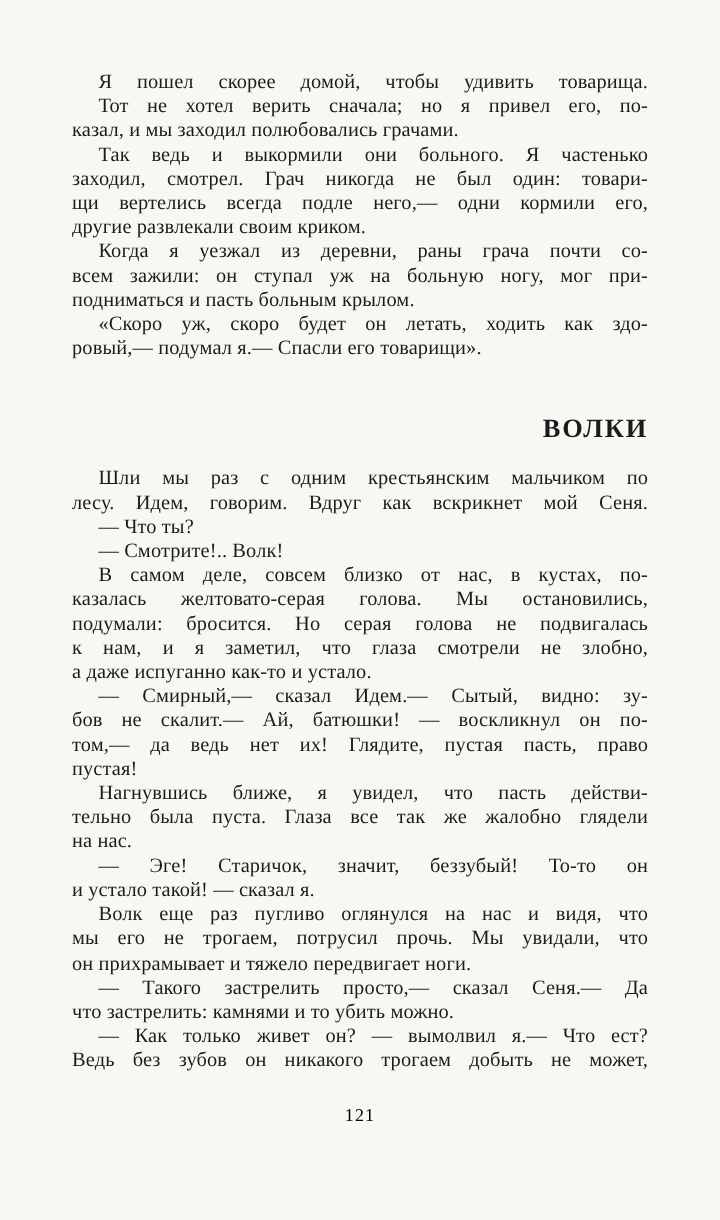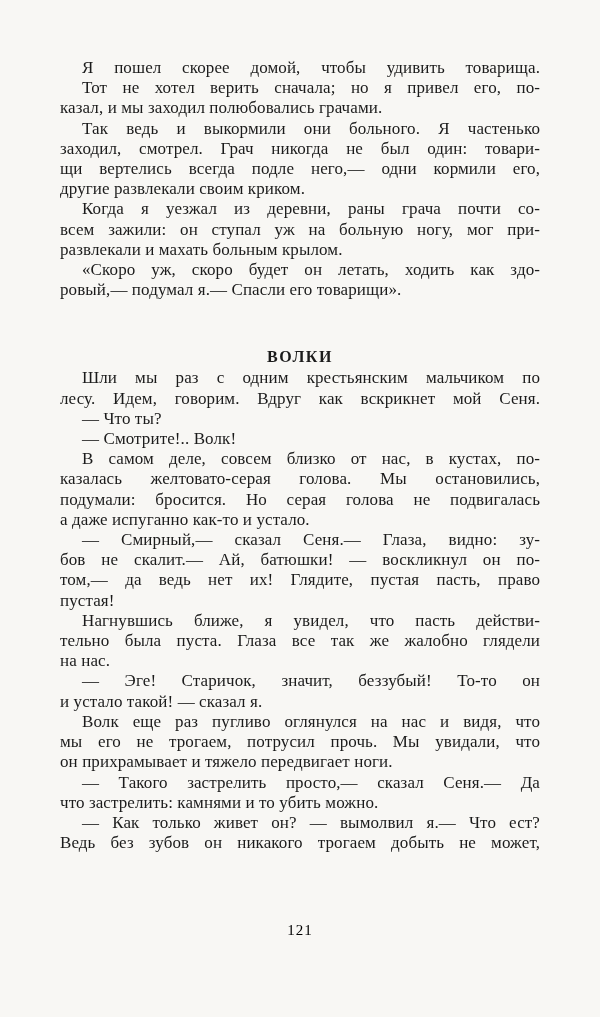--- a/index.html
+++ b/index.html
@@ -29,25 +29,26 @@
   .line {
     text-align: justify;
     text-align-last: justify;
     letter-spacing: 0.1px;
   }
   .line.first { text-indent: 22px; }
   .line.last {
     text-align-last: left;
   }
   .heading {
-    text-align: center;
+    text-align: right;
     font-weight: bold;
-    font-size: 16px;
+    font-size: 22px;
     letter-spacing: 1.5px;
     margin-top: 46px;
+    margin-bottom: 20px;
     line-height: 22px;
   }
   .page-number {
     position: absolute;
     top: 922px;
     left: 0;
     width: 100%;
     text-align: center;
     font-size: 15px;
     letter-spacing: 1px;
@@ -68,45 +69,46 @@
       </div>
       <div class="paragraph">
         <div class="line first">Так ведь и выкормили они больного. Я частенько</div>
         <div class="line">заходил, смотрел. Грач никогда не был один: товари-</div>
         <div class="line">щи вертелись всегда подле него,— одни кормили его,</div>
         <div class="line last">другие развлекали своим криком.</div>
       </div>
       <div class="paragraph">
         <div class="line first">Когда я уезжал из деревни, раны грача почти со-</div>
         <div class="line">всем зажили: он ступал уж на больную ногу, мог при-</div>
-        <div class="line last">развлекали и махать больным крылом.</div>
+        <div class="line last">подниматься и пасть больным крылом.</div>
       </div>
       <div class="paragraph">
         <div class="line first">«Скоро уж, скоро будет он летать, ходить как здо-</div>
         <div class="line last">ровый,— подумал я.— Спасли его товарищи».</div>
       </div>
       <div class="heading">ВОЛКИ</div>
       <div class="paragraph">
         <div class="line first">Шли мы раз с одним крестьянским мальчиком по</div>
         <div class="line">лесу. Идем, говорим. Вдруг как вскрикнет мой Сеня.</div>
       </div>
       <div class="paragraph">
         <div class="line first last">— Что ты?</div>
       </div>
       <div class="paragraph">
         <div class="line first last">— Смотрите!.. Волк!</div>
       </div>
       <div class="paragraph">
         <div class="line first">В самом деле, совсем близко от нас, в кустах, по-</div>
         <div class="line">казалась желтовато-серая голова. Мы остановились,</div>
         <div class="line">подумали: бросится. Но серая голова не подвигалась</div>
+        <div class="line">к нам, и я заметил, что глаза смотрели не злобно,</div>
         <div class="line last">а даже испуганно как-то и устало.</div>
       </div>
       <div class="paragraph">
-        <div class="line first">— Смирный,— сказал Сеня.— Глаза, видно: зу-</div>
+        <div class="line first">— Смирный,— сказал Идем.— Сытый, видно: зу-</div>
         <div class="line">бов не скалит.— Ай, батюшки! — воскликнул он по-</div>
         <div class="line">том,— да ведь нет их! Глядите, пустая пасть, право</div>
         <div class="line last">пустая!</div>
       </div>
       <div class="paragraph">
         <div class="line first">Нагнувшись ближе, я увидел, что пасть действи-</div>
         <div class="line">тельно была пуста. Глаза все так же жалобно глядели</div>
         <div class="line last">на нас.</div>
       </div>
       <div class="paragraph">

